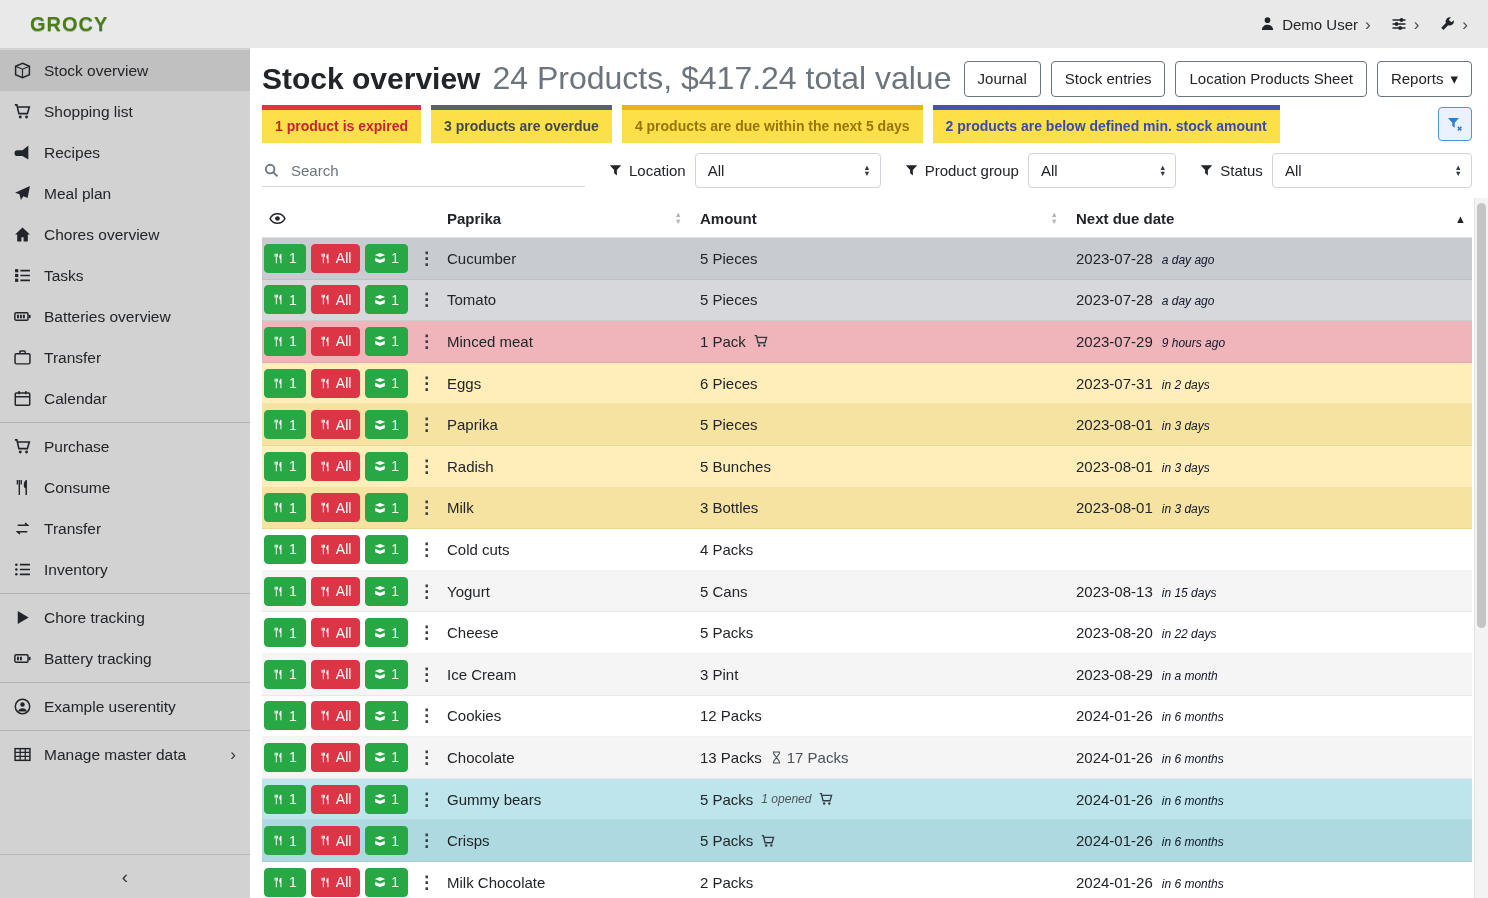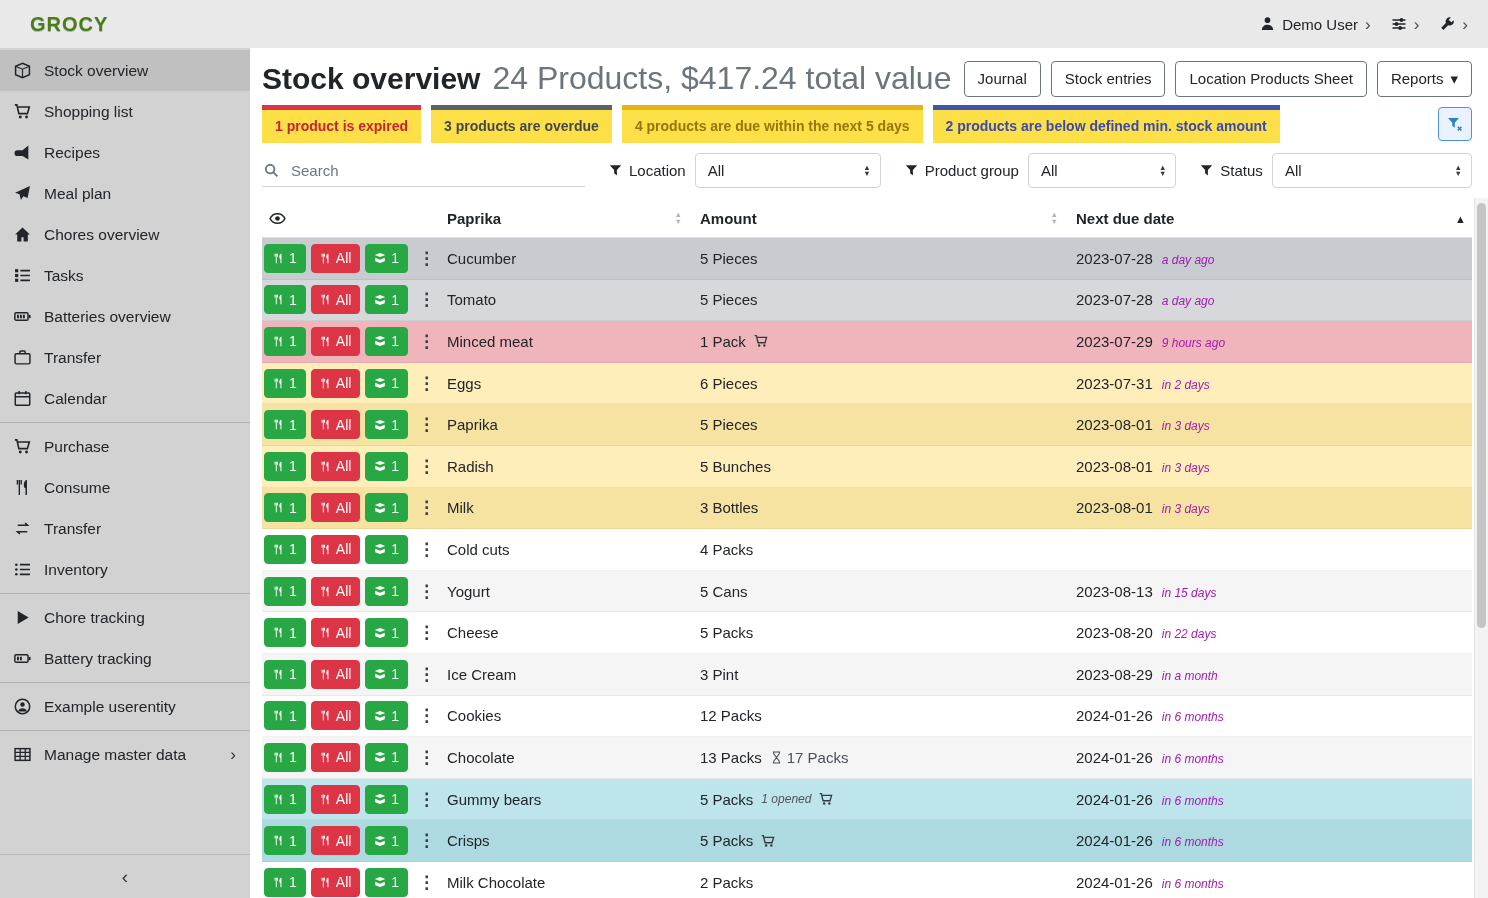--- a/index.html
+++ b/index.html
@@ -94,21 +94,21 @@
     font-family:inherit; cursor:pointer; }
   .abtn.green { background:#28a745; border-color:#28a745; }
   .abtn.red   { background:#dc3545; border-color:#dc3545; }
   .mbtn { background:none; border:none; color:#343a40; font-size:17px; font-weight:bold;
     padding:0 5px; cursor:pointer; line-height:1; }
   .cell.amount { display:flex; align-items:center; gap:8px; }
   .agg { display:flex; align-items:center; gap:4px; color:#495057; }
   .opened { font-size:12px; font-style:italic; color:#50555a; }
   .cart { color:#343a40; }
   .cell.due { display:flex; align-items:baseline; gap:9px; }
-  .rel { font-size:12px; font-style:italic; color:#a21caf; }
+  .rel { font-size:12px; font-style:italic; color:#0f172a; }
 
   .scrollbar { position:absolute; top:150px; right:0; bottom:0; width:14px;
     background:#f3f3f3; border-left:1px solid #e4e4e4; }
   .scroll-thumb { position:absolute; top:5px; left:2px; right:2px; height:425px;
     background:#c4c4c4; border-radius:7px; }
 </style>
 </head>
 <body>
 
 <div class="app">

